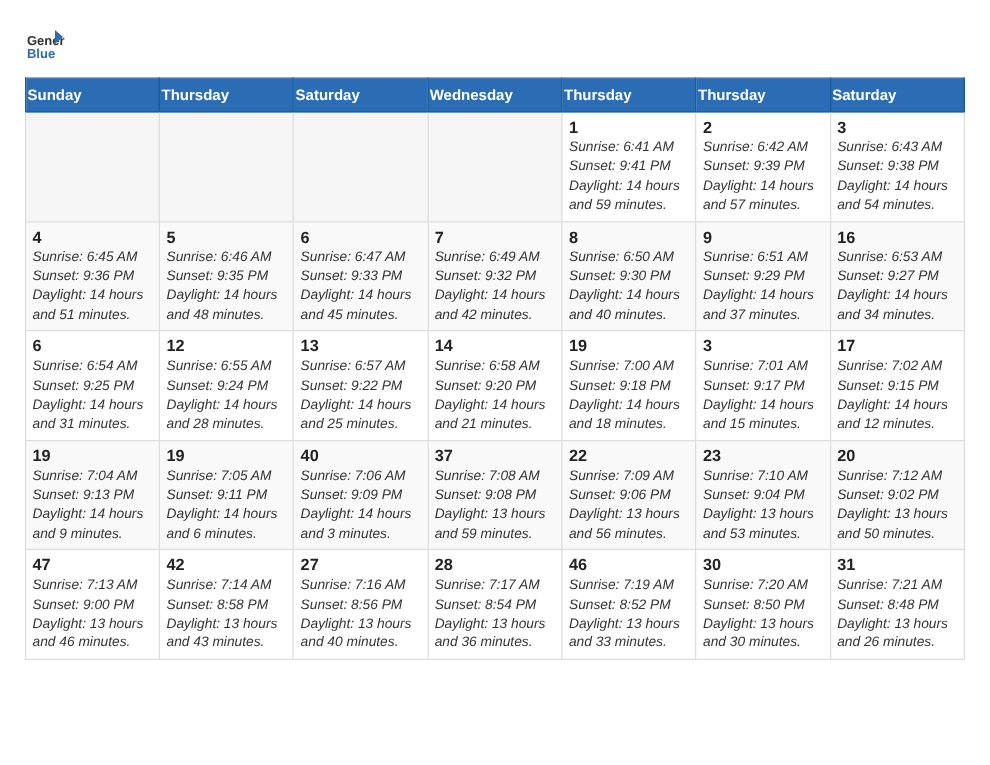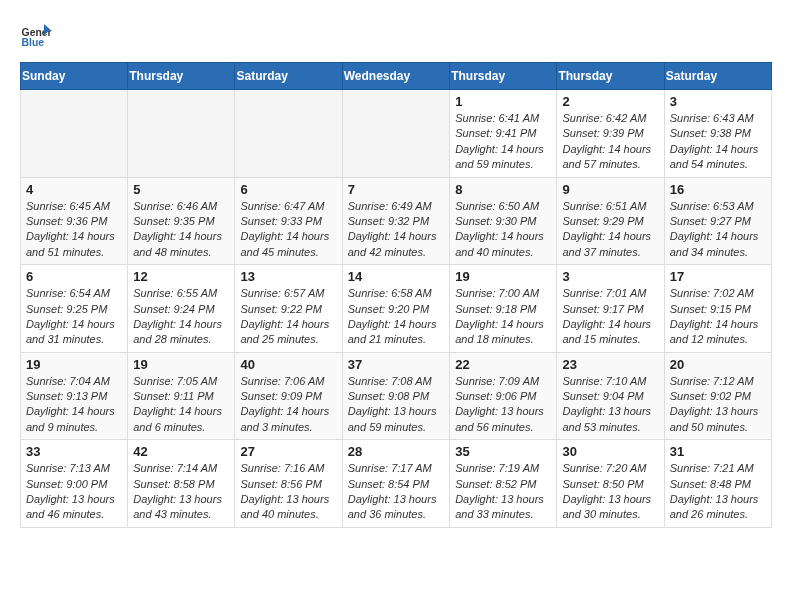--- a/index.html
+++ b/index.html
@@ -213,37 +213,37 @@
           <div class="day-number">23</div>
           <div class="day-info">Sunrise: 7:10 AM<br>Sunset: 9:04 PM<br>Daylight: 13 hours<br>and 53 minutes.</div>
         </td>
         <td>
           <div class="day-number">20</div>
           <div class="day-info">Sunrise: 7:12 AM<br>Sunset: 9:02 PM<br>Daylight: 13 hours<br>and 50 minutes.</div>
         </td>
       </tr>
       <tr>
         <td>
-          <div class="day-number">33</div>
+          <div class="day-number">47</div>
           <div class="day-info">Sunrise: 7:13 AM<br>Sunset: 9:00 PM<br>Daylight: 13 hours<br>and 46 minutes.</div>
         </td>
         <td>
           <div class="day-number">42</div>
           <div class="day-info">Sunrise: 7:14 AM<br>Sunset: 8:58 PM<br>Daylight: 13 hours<br>and 43 minutes.</div>
         </td>
         <td>
           <div class="day-number">27</div>
           <div class="day-info">Sunrise: 7:16 AM<br>Sunset: 8:56 PM<br>Daylight: 13 hours<br>and 40 minutes.</div>
         </td>
         <td>
           <div class="day-number">28</div>
           <div class="day-info">Sunrise: 7:17 AM<br>Sunset: 8:54 PM<br>Daylight: 13 hours<br>and 36 minutes.</div>
         </td>
         <td>
-          <div class="day-number">35</div>
+          <div class="day-number">46</div>
           <div class="day-info">Sunrise: 7:19 AM<br>Sunset: 8:52 PM<br>Daylight: 13 hours<br>and 33 minutes.</div>
         </td>
         <td>
           <div class="day-number">30</div>
           <div class="day-info">Sunrise: 7:20 AM<br>Sunset: 8:50 PM<br>Daylight: 13 hours<br>and 30 minutes.</div>
         </td>
         <td>
           <div class="day-number">31</div>
           <div class="day-info">Sunrise: 7:21 AM<br>Sunset: 8:48 PM<br>Daylight: 13 hours<br>and 26 minutes.</div>
         </td>

